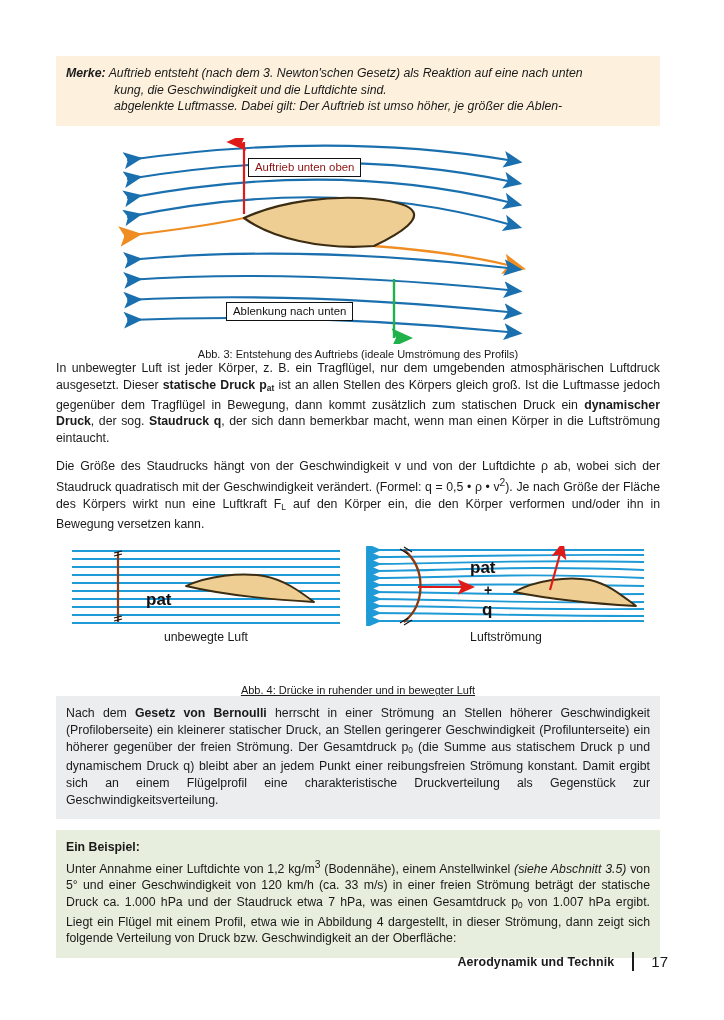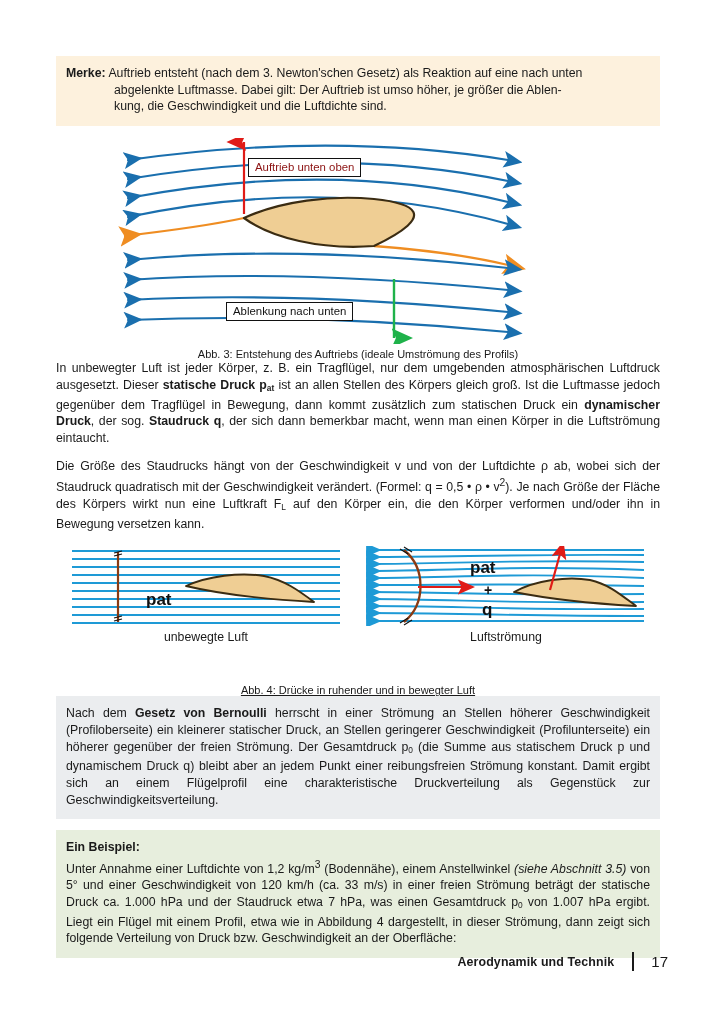--- a/index.html
+++ b/index.html
@@ -46,20 +46,21 @@
   }
   .box-beispiel {
     background: #e7eedd;
     text-align: justify;
     margin-top: 11px;
   }
   .merke-line {
     display: block;
     padding-left: 48px;
     text-indent: -48px;
+    font-style: italic;
   }
   .merke-line .lbl { font-weight: bold; }
   b { font-weight: bold; }
   i { font-style: italic; }
   sub { font-size: 0.68em; vertical-align: -0.26em; }
 
   
   h2.section {
     font-size: 12.6px;
     font-weight: bold;
@@ -147,22 +148,22 @@
   .footer .fnum { font-size: 15px; }
 </style>
 </head>
 <body>
 
 <div class="page">
   <div class="content">
 
     <div class="box box-merke">
       <span class="merke-line"><span class="lbl">Merke:</span> <span>Auftrieb entsteht (nach dem 3. Newton'schen Gesetz) als Reaktion auf eine nach unten</span></span>
+      <span class="merke-line" style="padding-left:48px;text-indent:0;display:block">kung, die Geschwindigkeit und die Luftdichte sind.</span>
       <span class="merke-line" style="padding-left:48px;text-indent:0;display:block">abgelenkte Luftmasse. Dabei gilt: Der Auftrieb ist umso höher, je größer die Ablen-</span>
-      <span class="merke-line" style="padding-left:48px;text-indent:0;display:block">kung, die Geschwindigkeit und die Luftdichte sind.</span>
     </div>
 
     <div class="fig3">
       <svg width="604" height="206" viewBox="0 0 604 206">
         <defs>
           <marker id="bl" markerWidth="9" markerHeight="9" refX="2" refY="4" orient="auto">
             <path d="M0,0 L9,4 L0,8 L2,4 Z" fill="#1a6fae"></path>
           </marker>
           <marker id="org" markerWidth="10" markerHeight="10" refX="2" refY="4.5" orient="auto">
             <path d="M0,0 L10,4.5 L0,9 L2.2,4.5 Z" fill="#ef8d22"></path>

